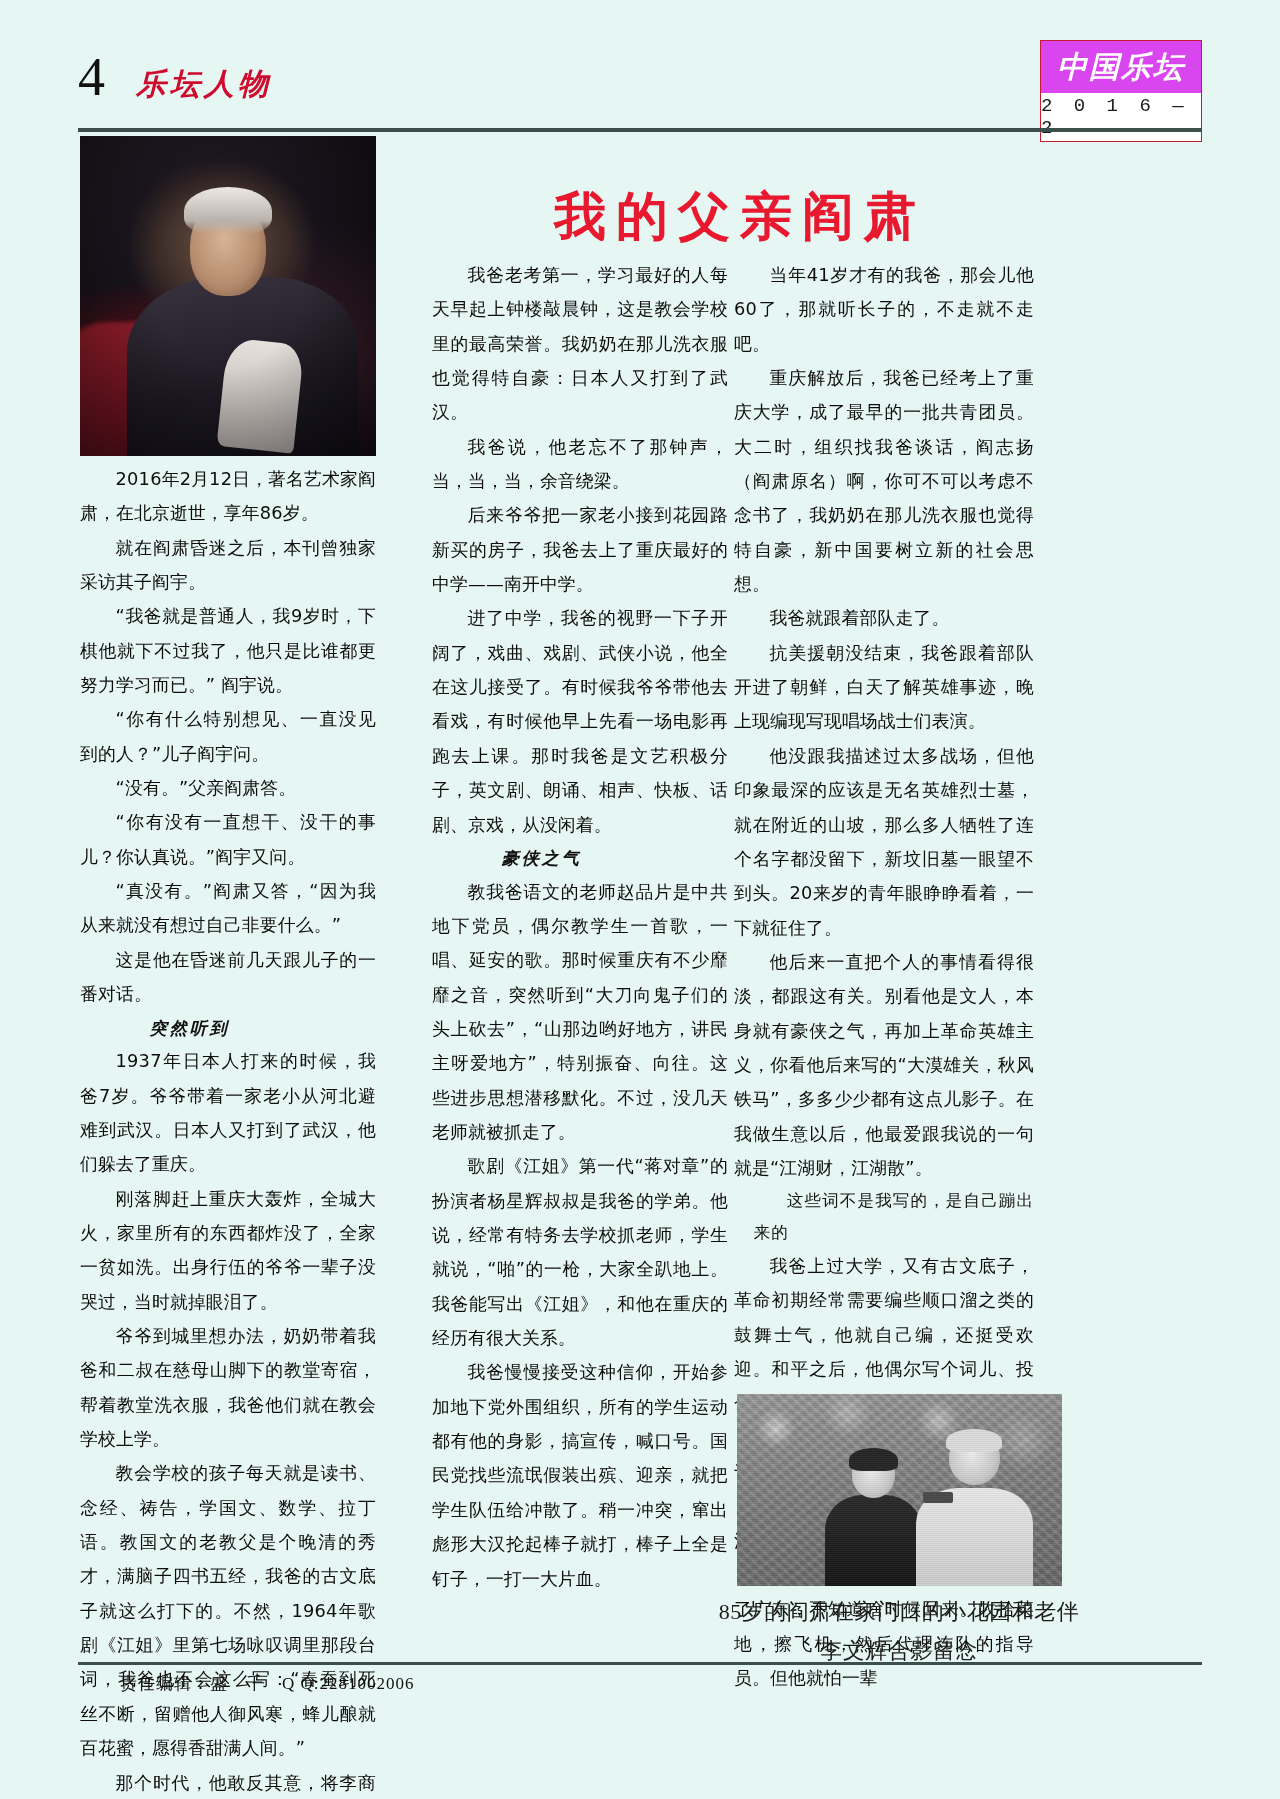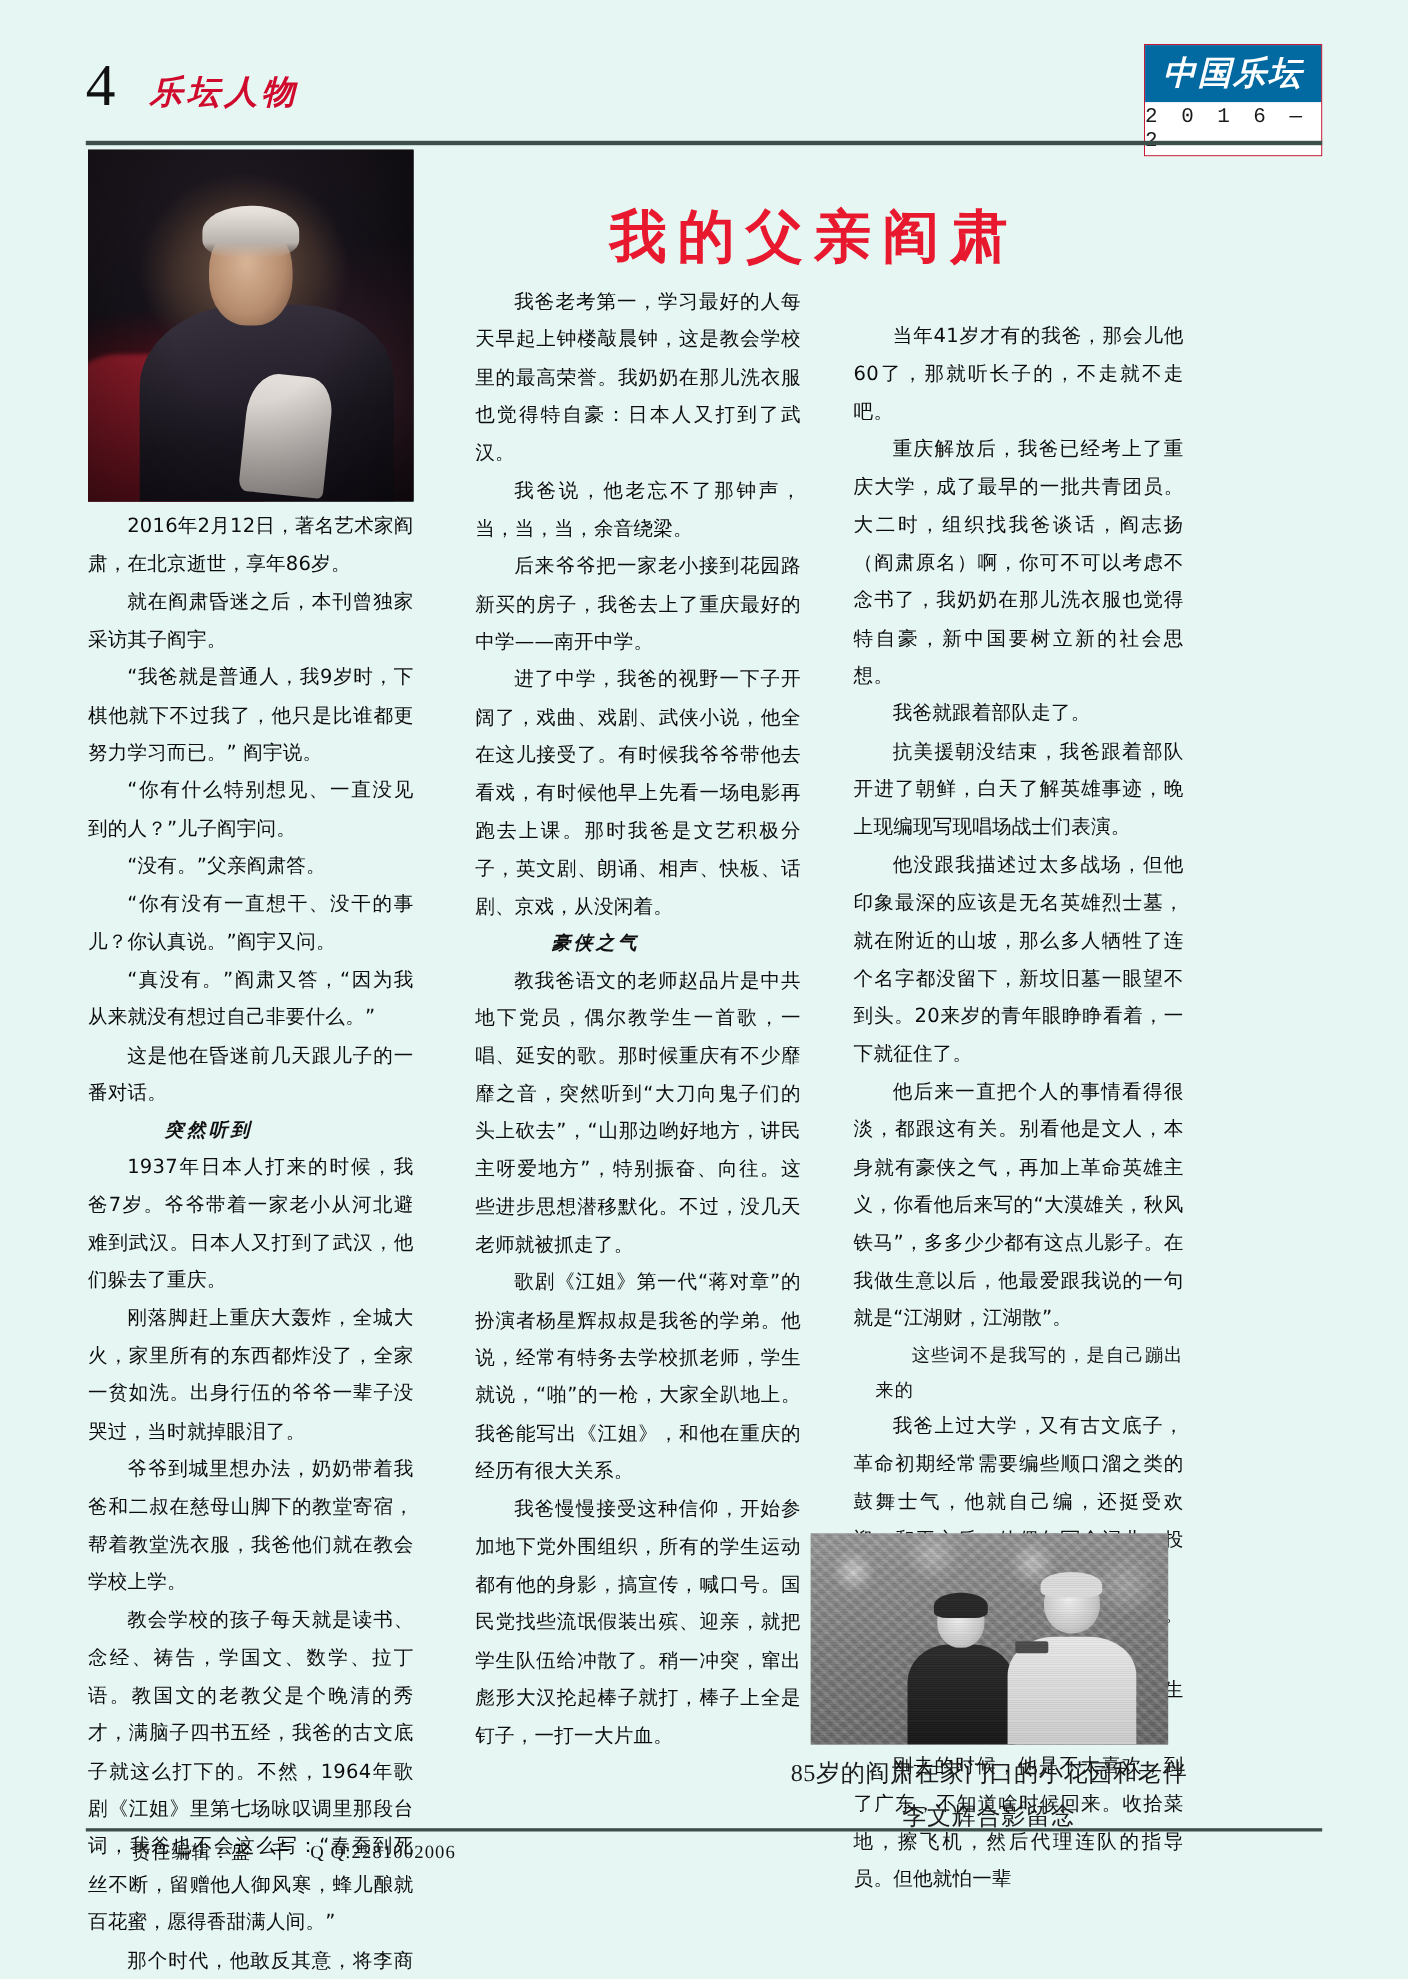--- a/index.html
+++ b/index.html
@@ -53,21 +53,21 @@
 
   .logo-box {
     position: absolute;
     right: 0;
     top: 0;
     width: 160px;
     border: 1.5px solid #c61a35;
     background: #fff;
   }
   .logo-red {
-    background: #0369a1;
+    background: #d946ef;
     height: 52px;
     display: flex;
     align-items: center;
     justify-content: center;
     text-align: center;
   }
   .logo-red-text {
     color: #fff;
     font-size: 30px;
     font-weight: 700;
@@ -319,21 +319,21 @@
     text-align: justify;
     font-family: "DejaVu Sans", "Liberation Sans", sans-serif;
   }
   .col p {
     margin: 0;
     text-indent: 2em;
   }
 
   .col1 { left: 80px;  top: 462px;  width: 296px; }
   .col2 { left: 432px; top: 258px;  width: 296px; }
-  .col3 { left: 776px; top: 258px;  width: 300px; margin-top: 31px; }
+  .col3 { left: 734px; top: 258px;  width: 300px; }
 
   .subhead {
     margin: 26px 0 2px 0;
     text-indent: 0;
     padding-left: 2.1em;
     font-size: 17px;
     font-style: italic;
     font-weight: 600;
     letter-spacing: 3px;
     font-family: "DejaVu Serif", "Liberation Serif", serif;

